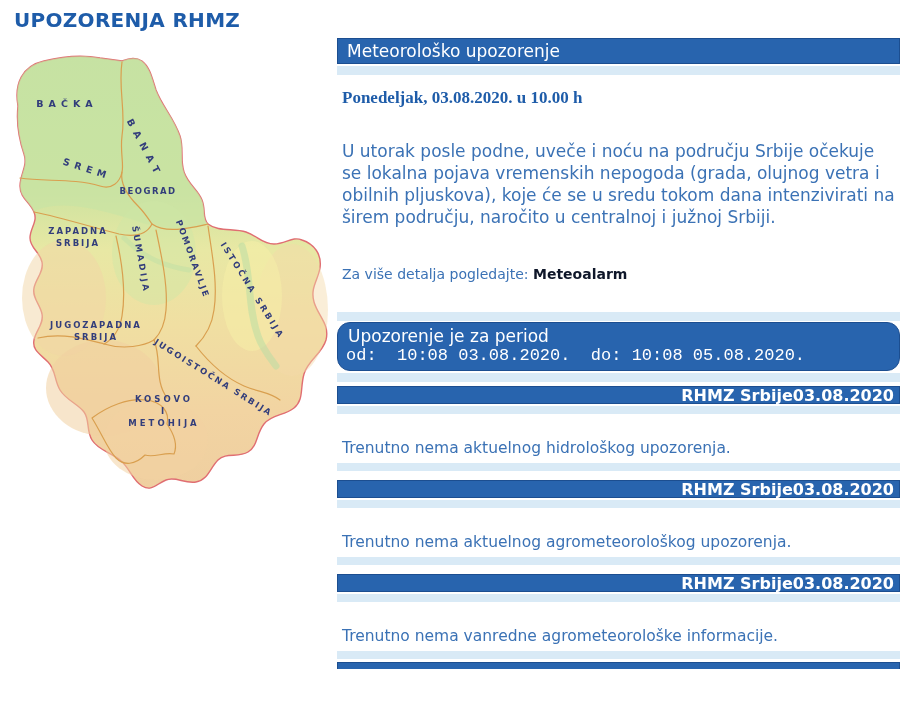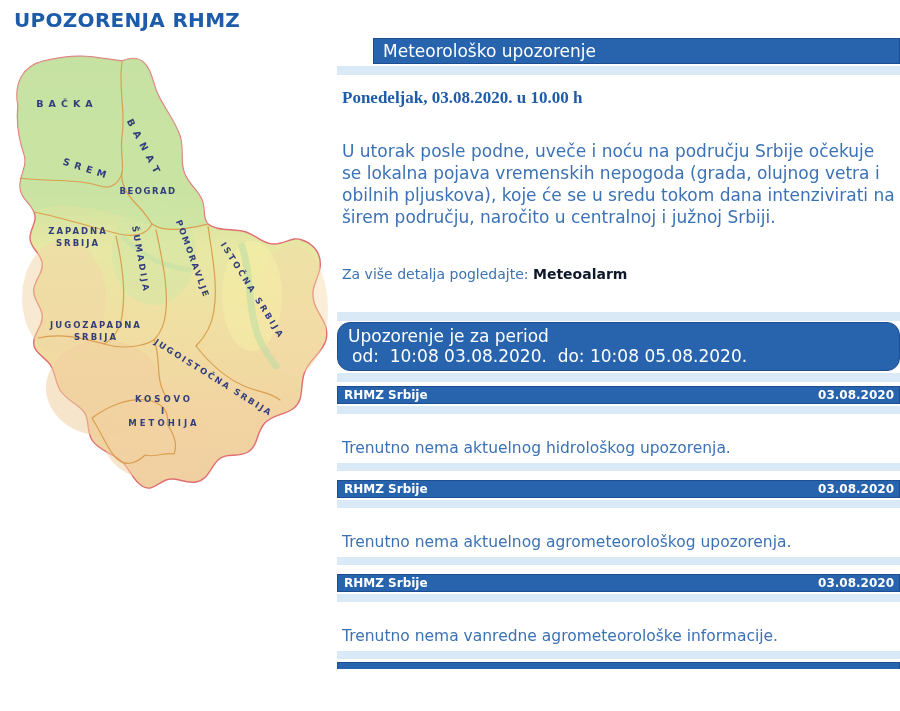--- a/index.html
+++ b/index.html
@@ -14,41 +14,41 @@
   }
   .map-wrap { position:absolute; left:4px; top:48px; width:332px; height:445px; }
   .map-wrap svg { width:100%; height:100%; display:block; }
   .map-label { fill:#323D7B; font-weight:bold; font-family:"DejaVu Sans",sans-serif; }
 
   .right { position:absolute; left:337px; top:38px; width:563px; }
 
   .bar {
     background:#2864AE; border:1px solid #1C4E90; color:#ffffff;
   }
-  .bar-main { height:26px; line-height:24px; padding-left:9px; font-size:17px;margin-left:36px; }
+  .bar-main { height:26px; line-height:24px; padding-left:9px; font-size:17px; }
   .strip { height:9px; background:#D9EAF6; margin-top:2px; }
 
   .date-line   { margin:13px 0 0 5px; font-size:17px; font-weight:bold; color:#1E5CA9;font-family:Liberation Serif, serif; }
   .warn-title  { margin:17px 0 0 5px; width:545px; font-size:17px; font-weight:bold;
                  color:#1E5CA9; line-height:21px; }
   .warn-sub    { display:block; }
   .body-text   { margin:32px 0 0 5px; width:556px; font-size:17px; color:#3B72B5;
                  line-height:22px; }
   .details     { margin:38px 0 0 5px; font-size:14px; color:#3B72B5; }
   .details-link{ color:#0f172a; font-weight:bold; text-decoration:none; cursor:pointer; }
 
   .period-strip-top { margin-top:30px; }
   .period-bar  { margin-top:1px; padding:3px 0 4px 0; font-size:17px; line-height:20px;border-radius:13px; }
   .period-line1{ padding-left:10px; }
-  .period-line2{ padding-left:14px; white-space:pre-wrap; }
+  .period-line2{ padding-left:8px; white-space:pre-wrap;font-family:Liberation Mono, monospace; }
 
   .item        { margin-top:12px; }
   .item-first  { margin-top:4px; }
-  .item-bar    { height:18px; display:flex; justify-content:space-between; align-items:center;
-                 padding:0 5px 0 6px; font-size:12px; font-weight:bold; }
+  .item-bar    { height:18px; display:flex; justify-content:flex-end; align-items:center;
+                 padding:0 5px 0 6px; font-size:16px; font-weight:bold; }
   .item-strip  { height:8px; background:#D9EAF6; margin-top:2px; }
   .item-text   { margin:25px 0 6px 5px; font-size:15.5px; color:#3B72B5; }
   .item-strip2 { height:8px; background:#D9EAF6; margin-top:6px; }
   .bottom-bar  { height:7px; background:#2864AE; border:1px solid #1C4E90; border-bottom:none;
                  margin-top:3px; }
 </style>
 </head>
 <body>
 
 <div class="page">

